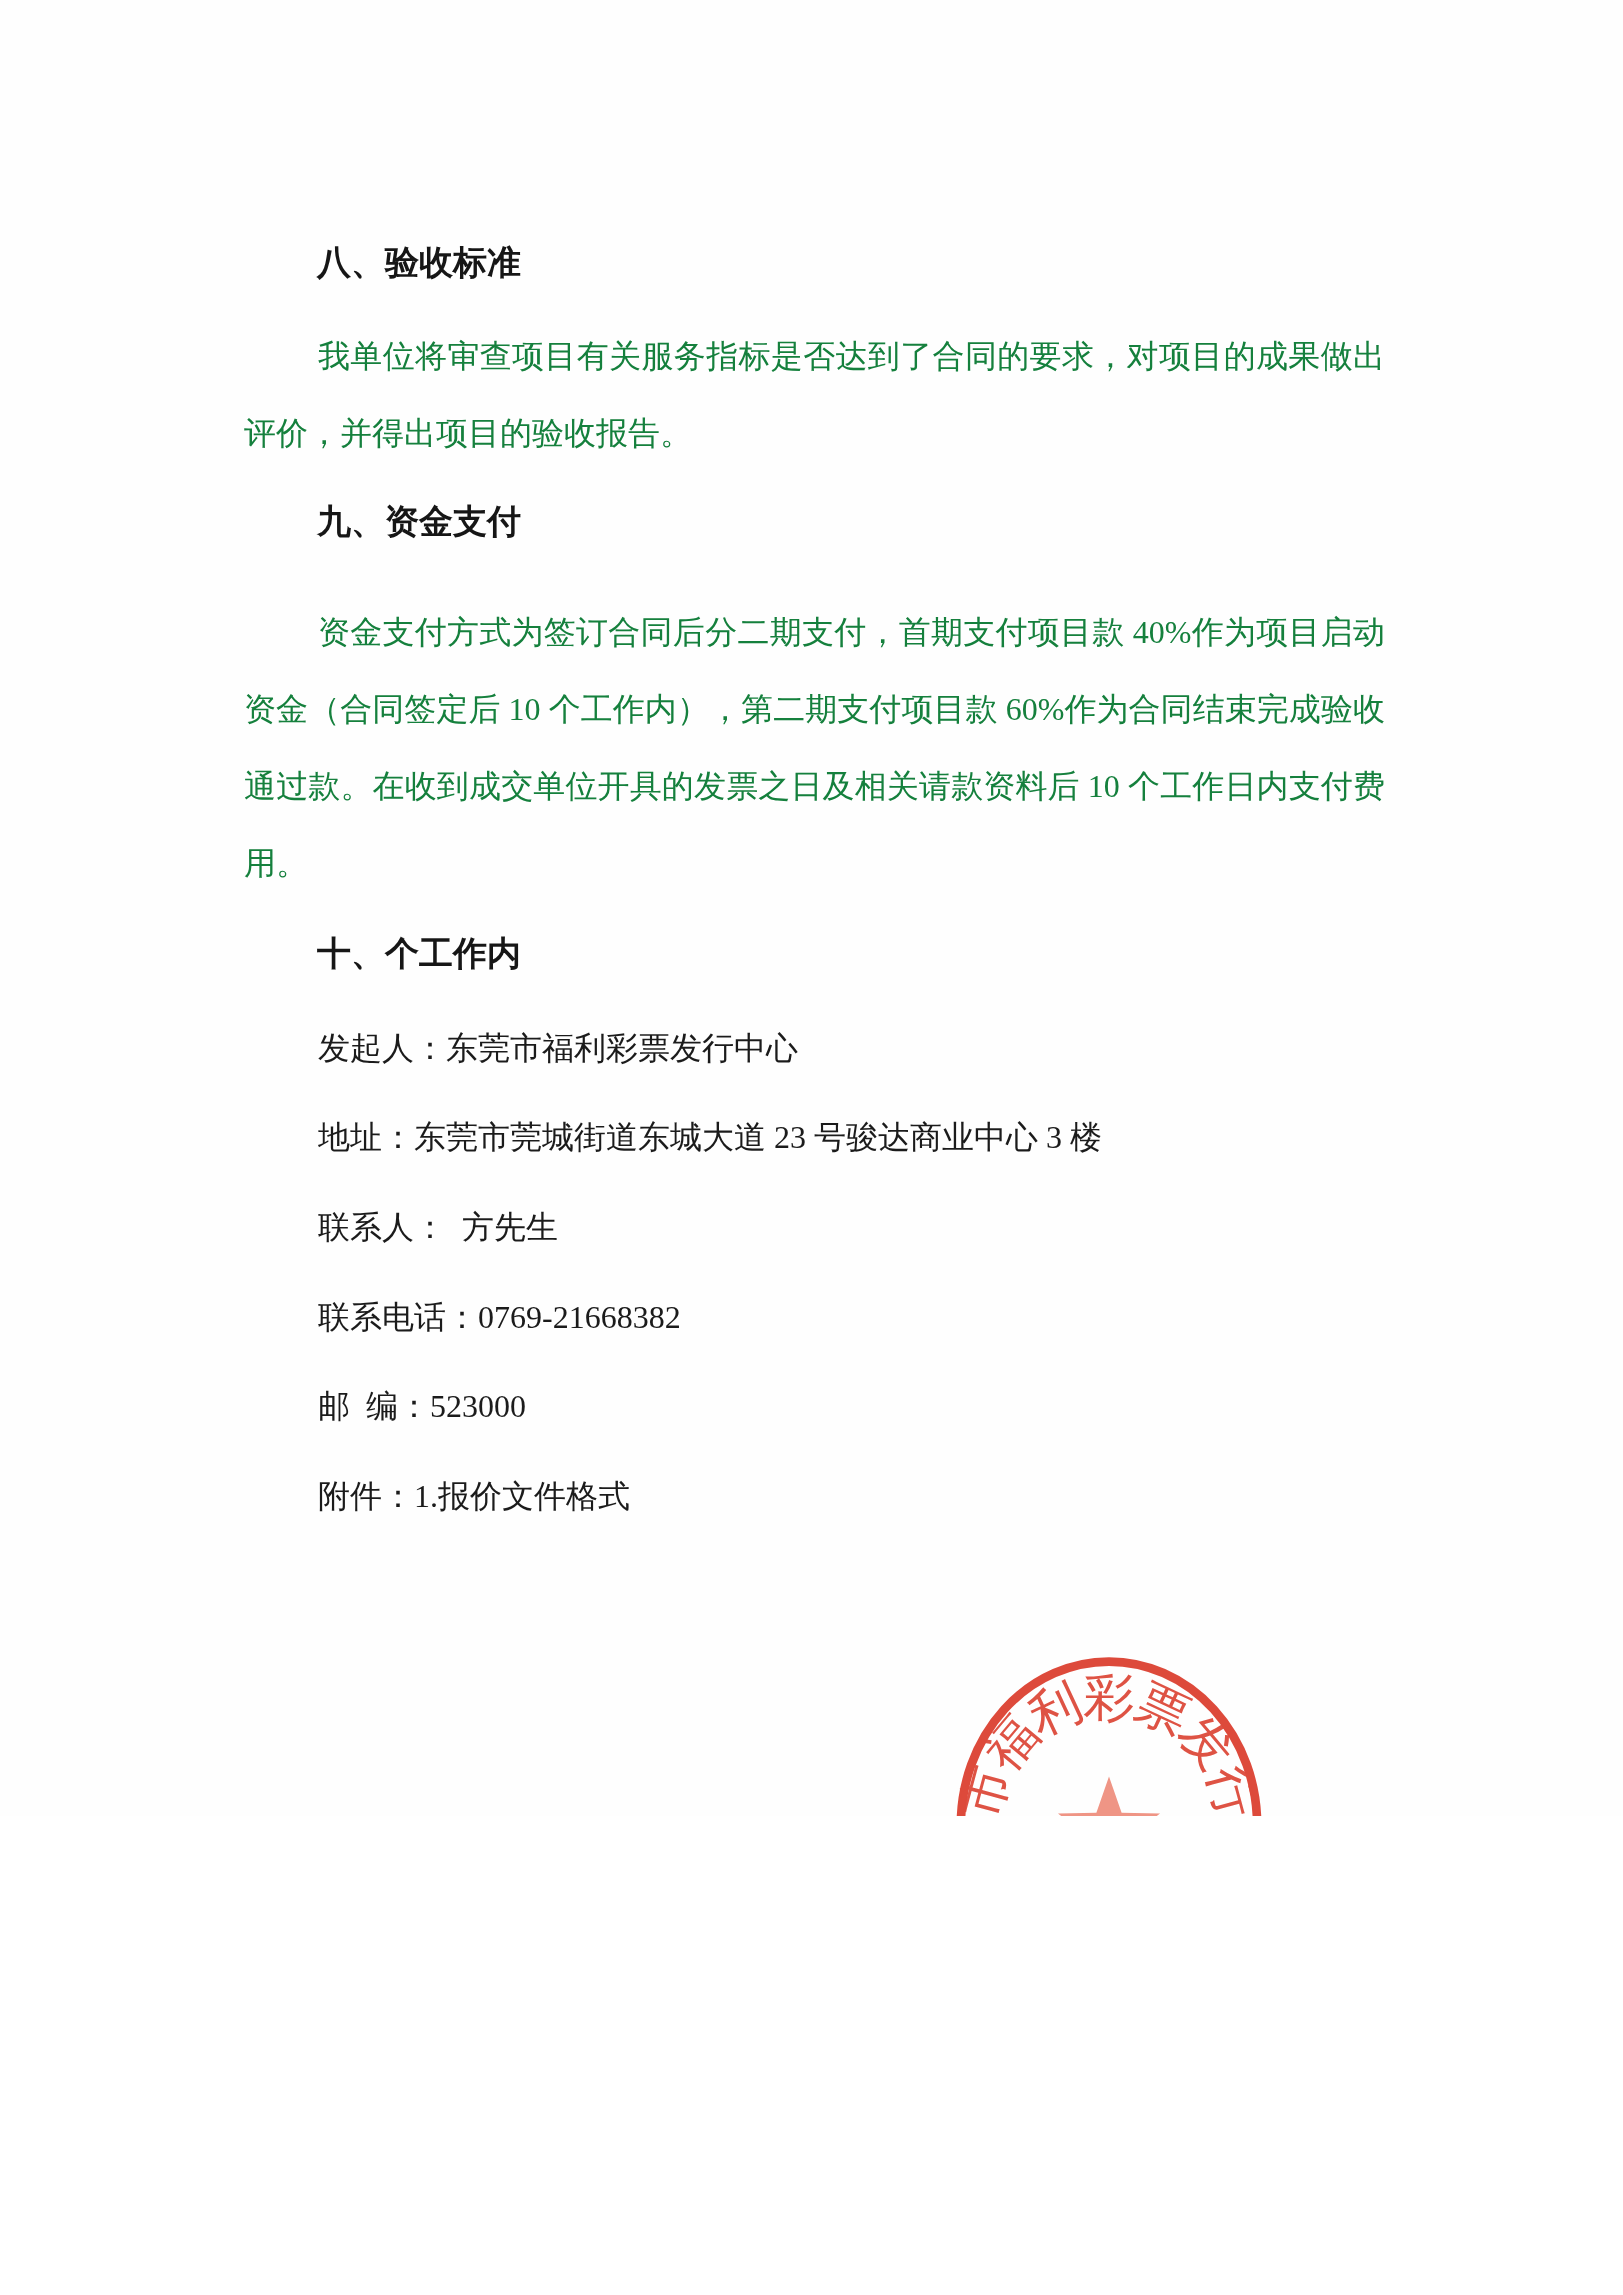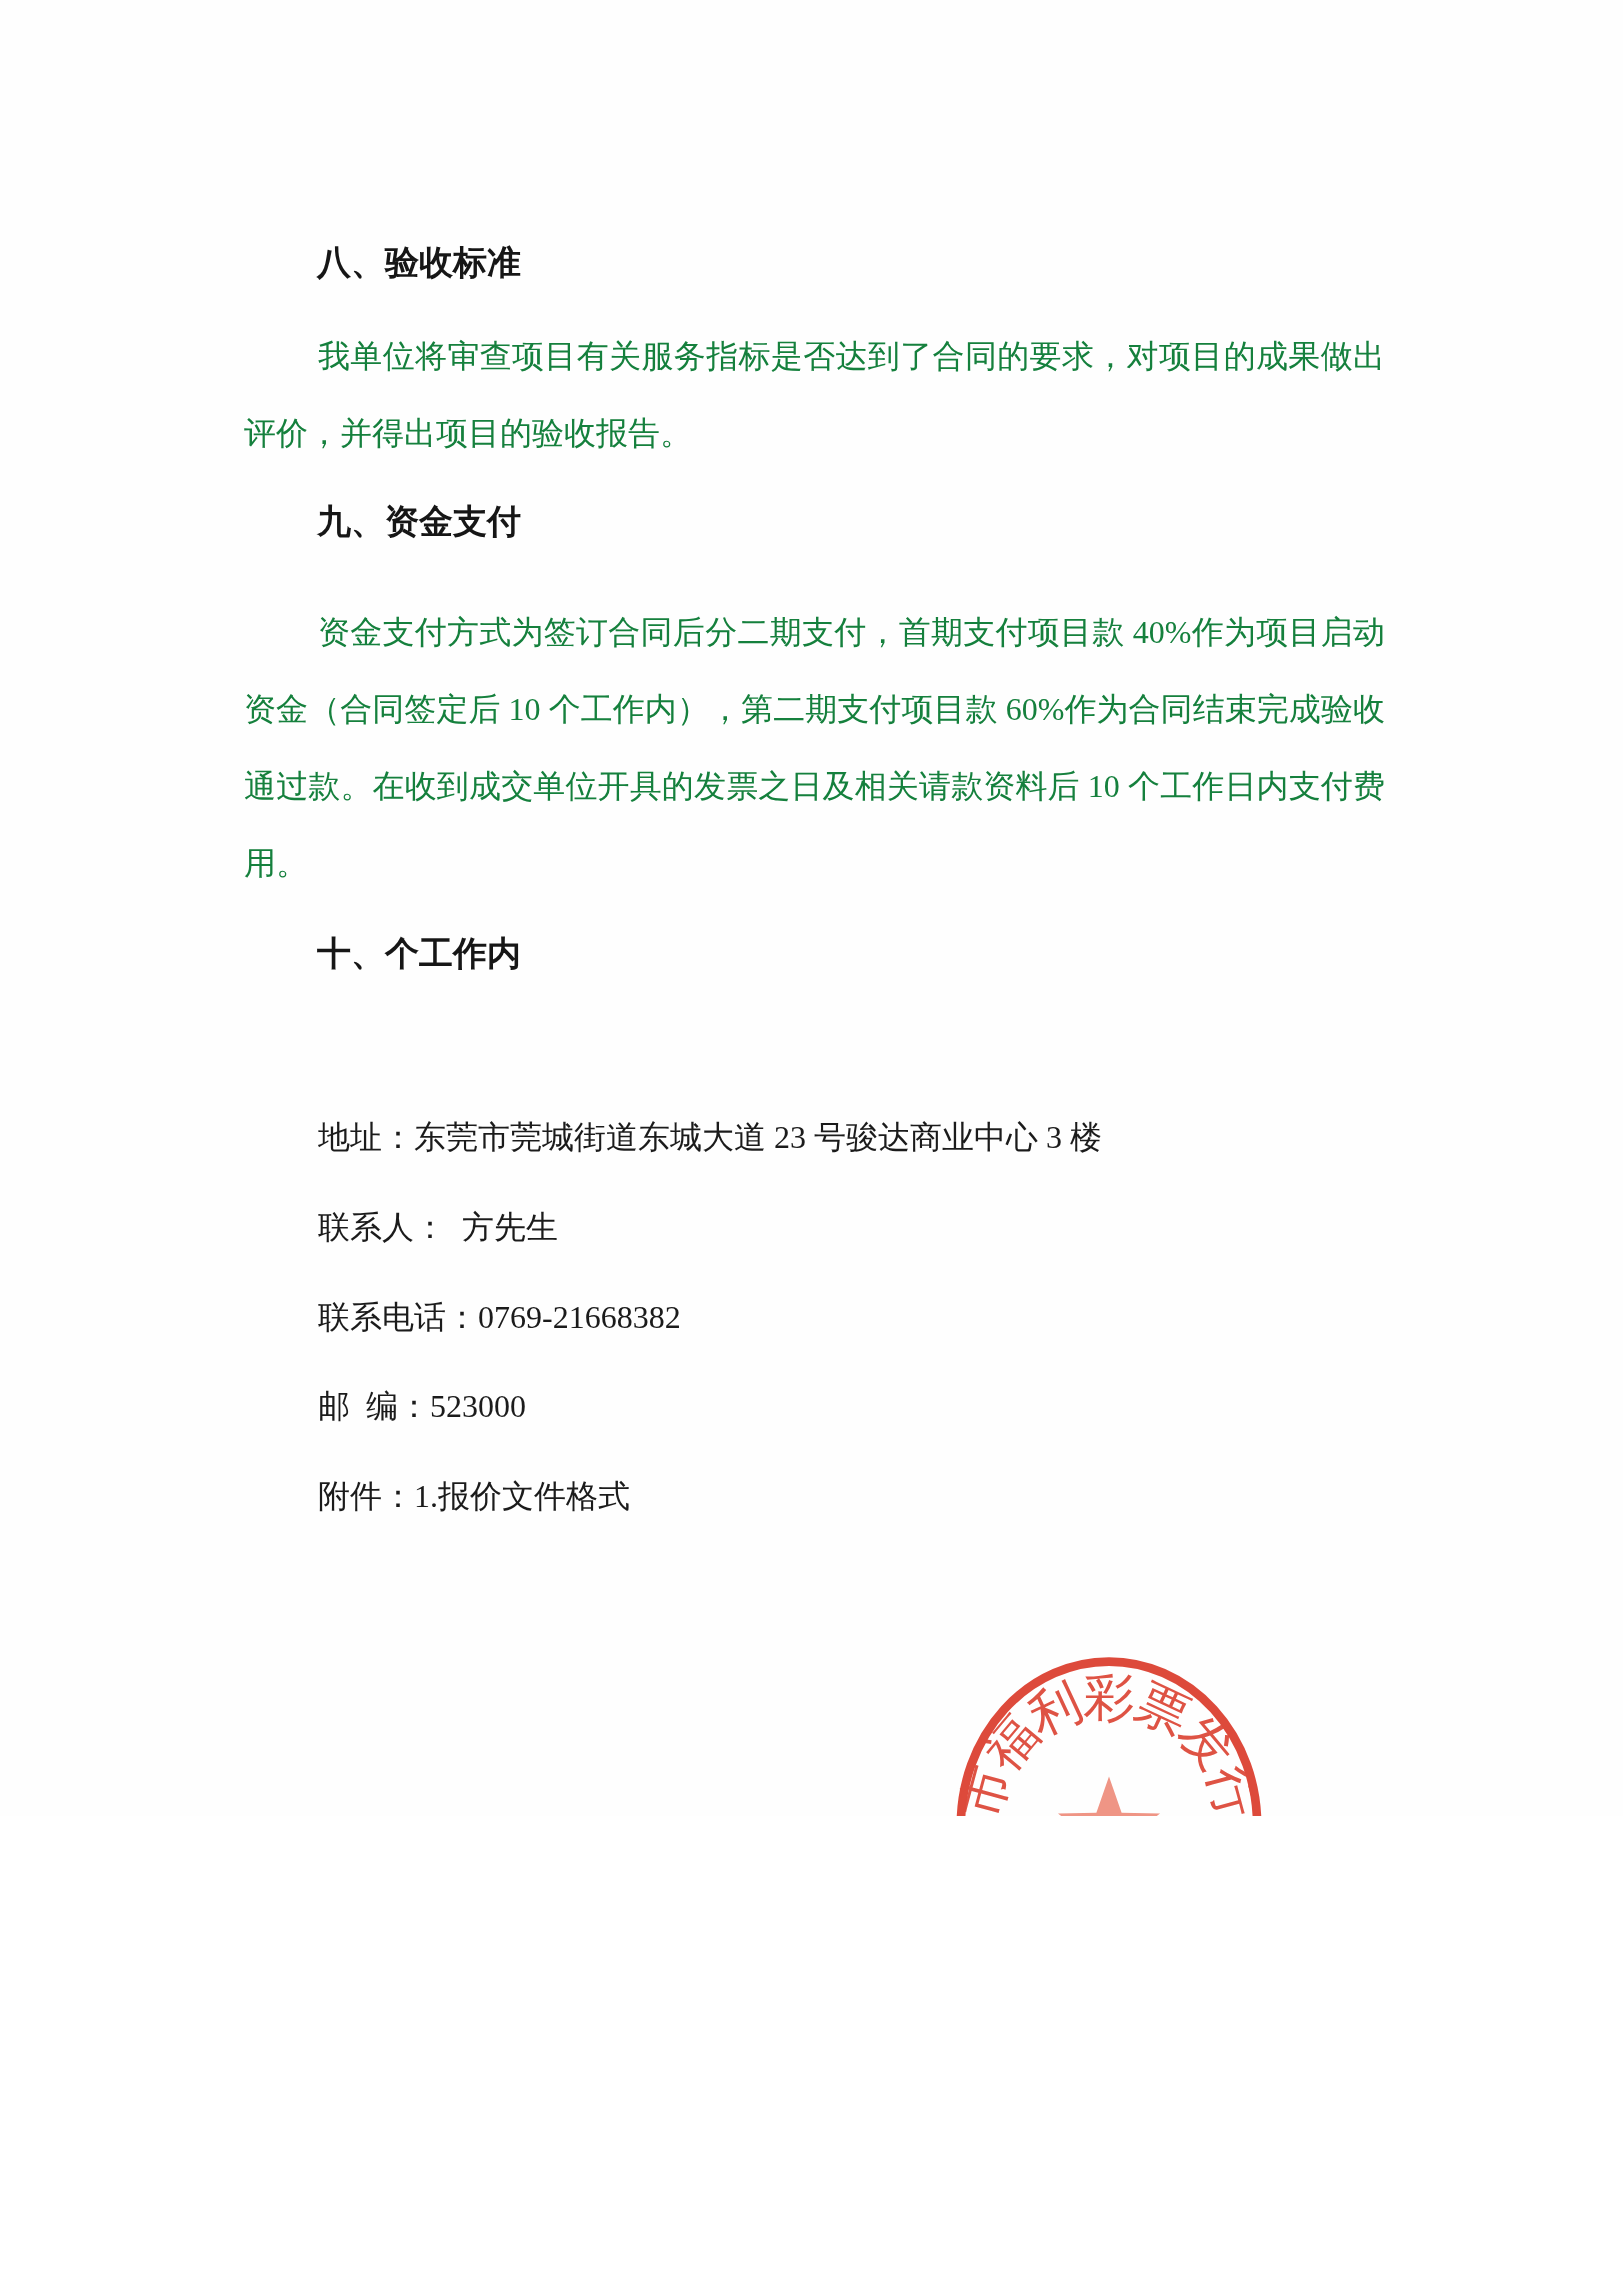--- a/index.html
+++ b/index.html
@@ -101,20 +101,21 @@
   <div class="doc-heading" style="top:242px">八、验收标准</div>
 
   <div class="doc-paragraph" style="top:318px">我单位将审查项目有关服务指标是否达到了合同的要求，对项目的成果做出评价，并得出项目的验收报告。</div>
 
   <div class="doc-heading" style="top:501px">九、资金支付</div>
 
   <div class="doc-paragraph" style="top:594px">资金支付方式为签订合同后分二期支付，首期支付项目款 40%作为项目启动资金（合同签定后 10 个工作内），第二期支付项目款 60%作为合同结束完成验收通过款。在收到成交单位开具的发票之日及相关请款资料后 10 个工作日内支付费用。</div>
 
   <div class="doc-heading" style="top:933px">十、个工作内</div>
 
+  <div class="contact-line" style="top:1028px">发起人：东莞市福利彩票发行中心</div>
 
   <div class="contact-line" style="top:1117px">地址：东莞市莞城街道东城大道 23 号骏达商业中心 3 楼</div>
 
   <div class="contact-line" style="top:1207px">联系人：  方先生</div>
 
   <div class="contact-line" style="top:1297px">联系电话：0769-21668382</div>
 
   <div class="contact-line" style="top:1386px">邮  编：523000</div>
 
   <div class="contact-line" style="top:1476px">附件：1.报价文件格式</div>

